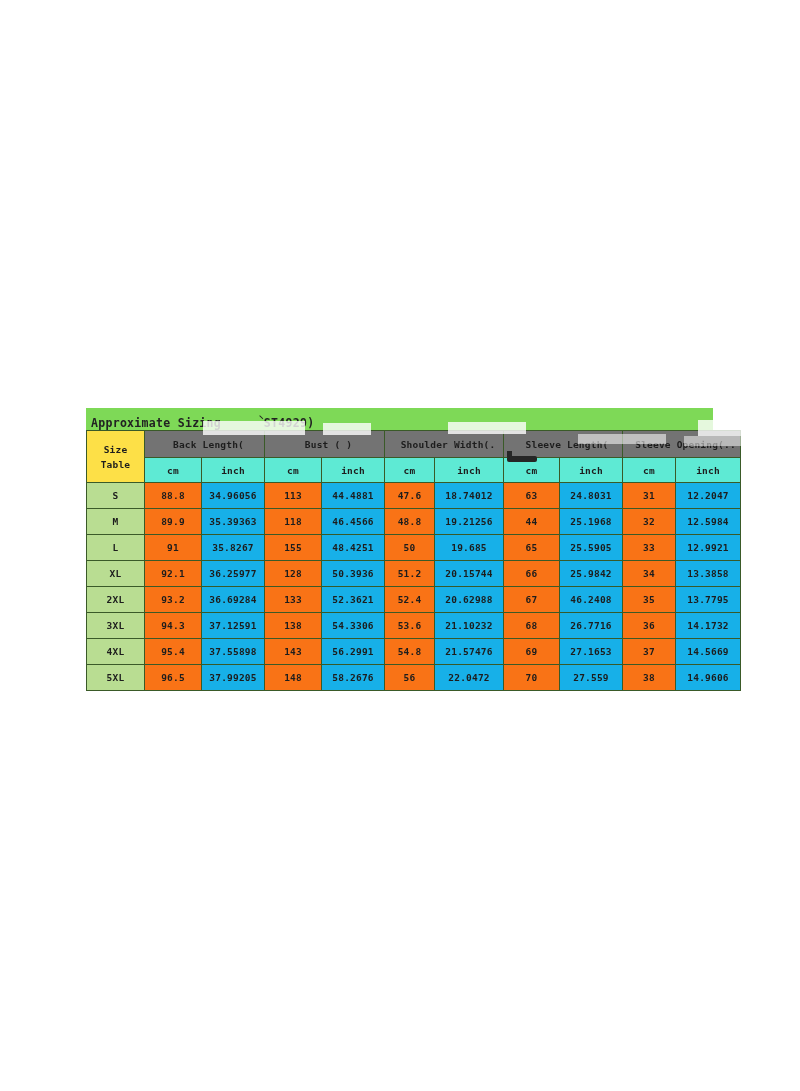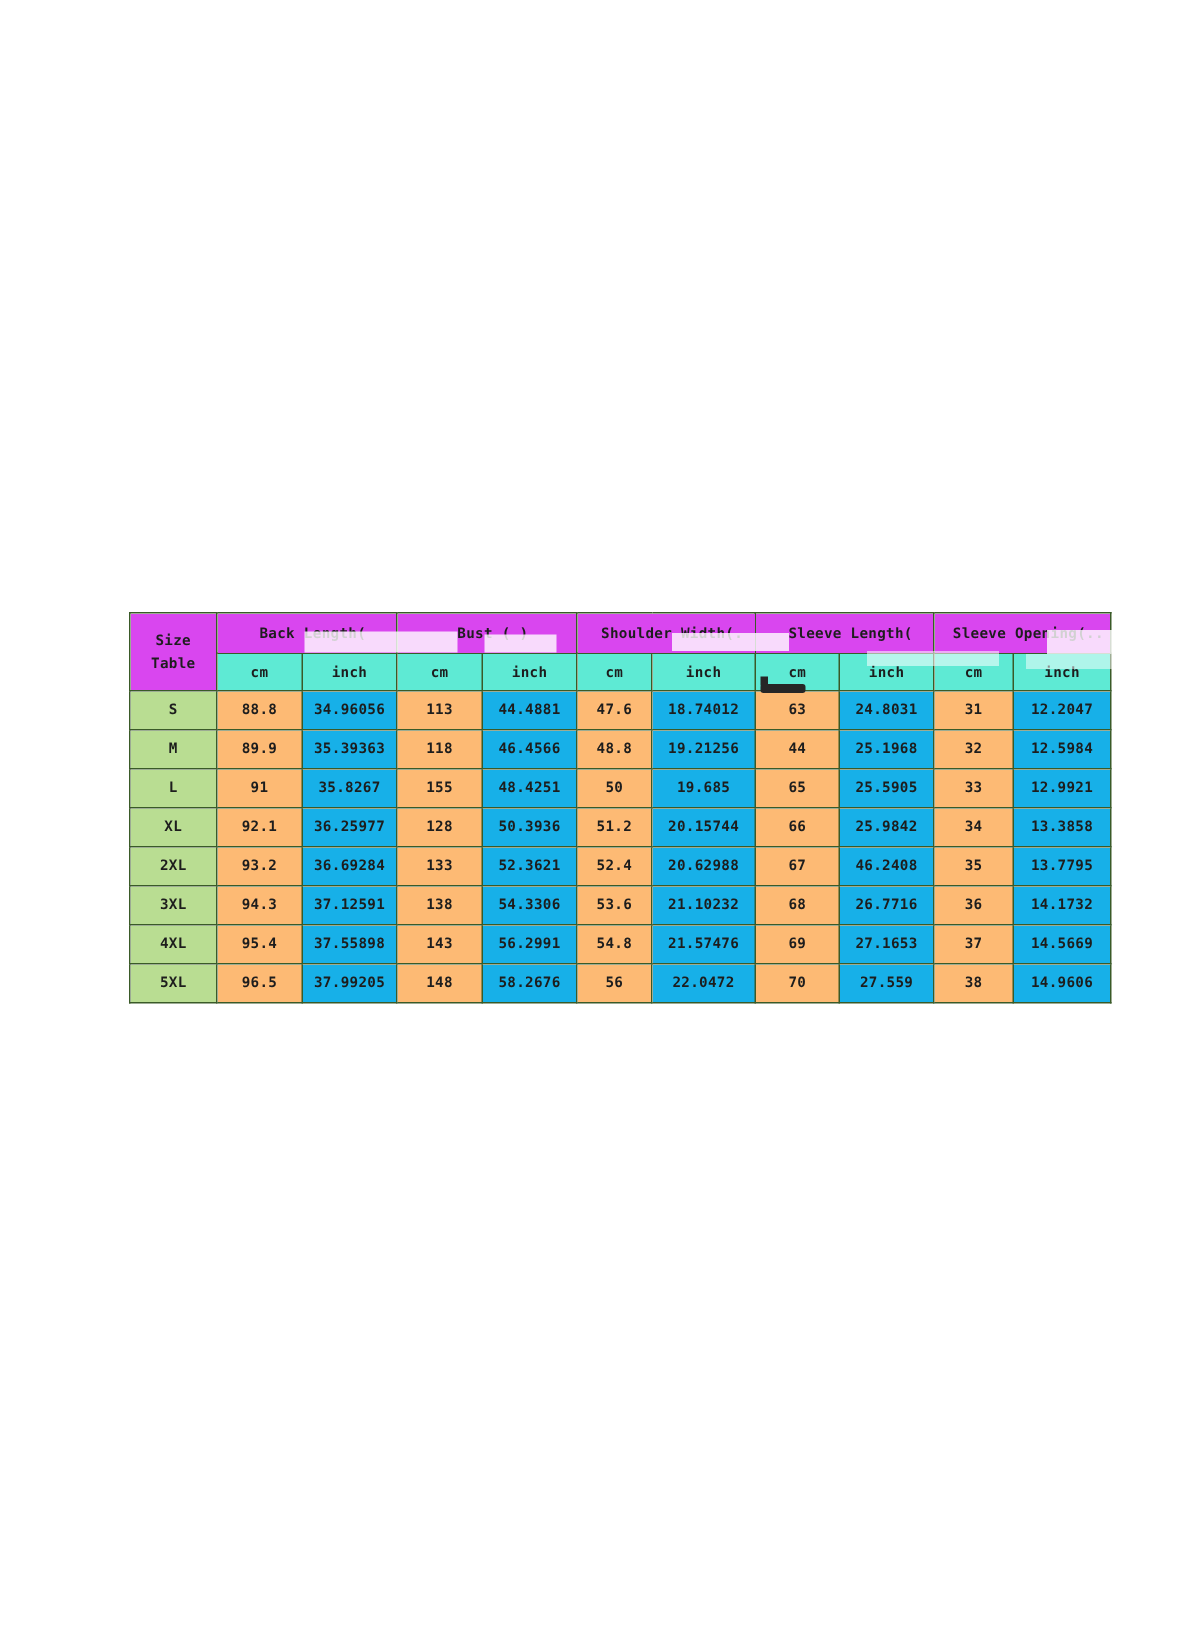--- a/index.html
+++ b/index.html
@@ -59,46 +59,46 @@
     font-weight: bold;
     color: #1d1d1d;
     padding: 0;
     letter-spacing: 0.2px;
     overflow: hidden;
     white-space: nowrap;
   }
 
   
   .hdr-group {
-    background: #d946ef;
+    background: #737373;
     height: 26px;
     font-size: 11px;
     text-align: left;
     padding-left: 8px !important;
     position: relative;
   }
   .hdr-unit {
     background: #5eead4;
     height: 24px;
   }
   .size-head {
-    background: #d946ef;
+    background: #fde047;
     height: 50px;
     font-size: 11px;
     line-height: 15px;
   }
 
   
   .c-size {
     background: #b9dd92;
     height: 25px;
     font-size: 10.5px;
   }
   .c-cm {
-    background: #fdba74;
+    background: #f97316;
     height: 25px;
   }
   .c-in {
     background: #17b0e8;
     height: 25px;
   }
 
   
   col.w-size  { width: 58px; }
   col.w-cm    { width: 57px; }
@@ -143,20 +143,23 @@
     width: 5px;
     height: 6px;
     background: #262626;
   }
 </style>
 </head>
 <body>
 
 <div id="chart-wrap">
 
+  <div class="title-bar">
+    <span class="t-main">Approximate Sizing</span><span class="t-code"><span class="slash">⸌</span><span>ST4929)</span></span>
+  </div>
 
   <table class="size-table">
     <colgroup>
       <col class="w-size">
       <col class="w-cm">
         <col class="w-in">
       <col class="w-cm">
         <col class="w-in">
       <col class="w-cm-s">
         <col class="w-in-s">

